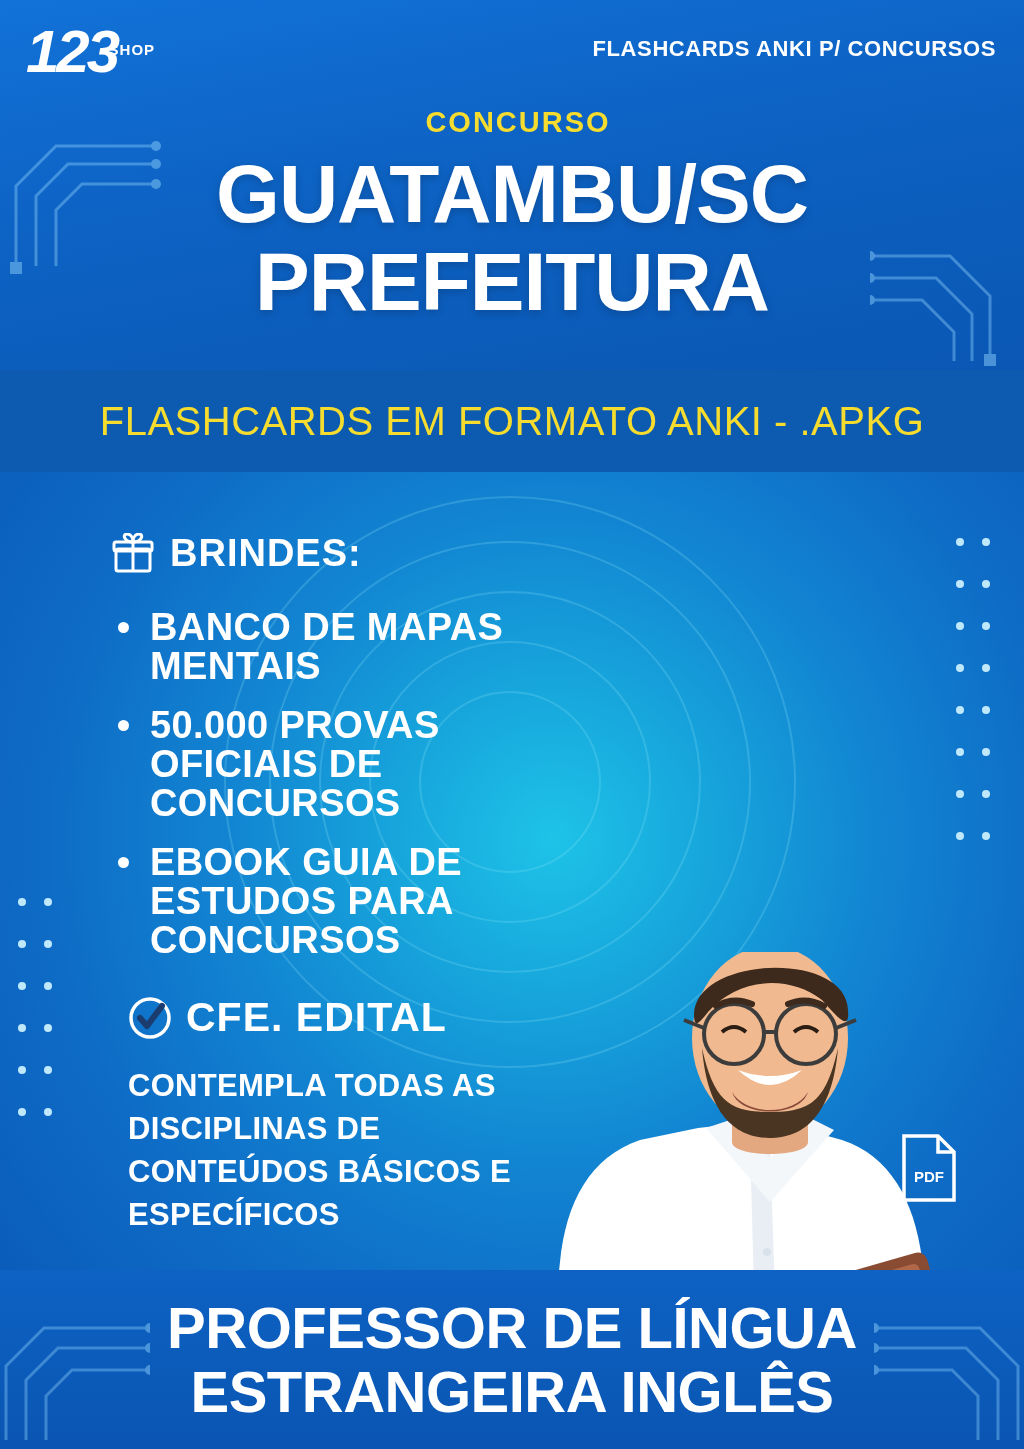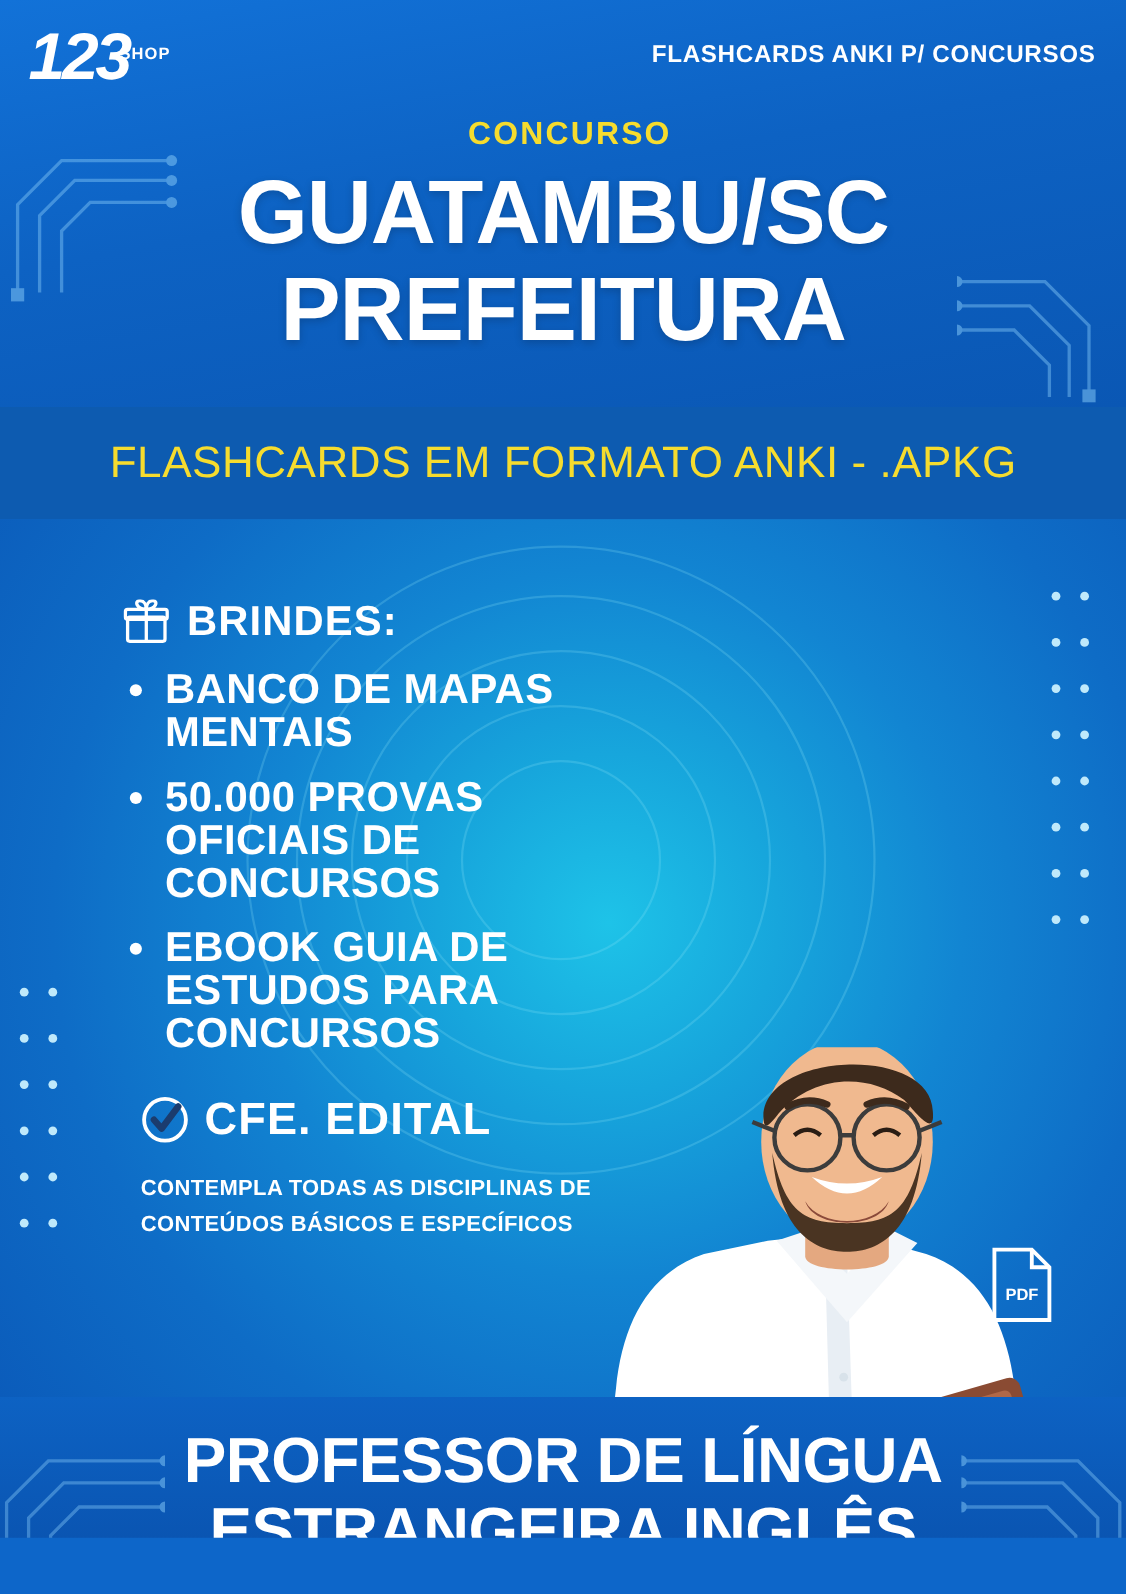--- a/index.html
+++ b/index.html
@@ -97,21 +97,21 @@
     background:
       radial-gradient(circle at 54% 46%, #1ec3e8 0%, #17a6dc 22%, #1285d2 46%, #0e6cc6 72%, #0b5cbb 100%);
     overflow: hidden;
   }
   .rings { position: absolute; left: 210px; top: 10px; opacity: 0.45; }
 
   .dots-right { position: absolute; right: 22px; top: 60px; }
   .dots-left { position: absolute; left: 14px; top: 420px; }
 
   .brindes-head {
-    position: absolute; left: 112px; top: 72px;
+    position: absolute; left: 112px; top: 60px;
     display: flex; align-items: center; gap: 16px;
   }
   .brindes-head .label {
     color: #ffffff; font-size: 38px; font-weight: bold; letter-spacing: 1px;
   }
 
   ul.brindes {
     position: absolute; left: 110px; top: 136px; width: 470px;
     list-style: none;
   }
@@ -135,37 +135,37 @@
   .cfe-head {
     position: absolute; left: 128px; top: 522px;
     display: flex; align-items: center; gap: 14px;
   }
   .cfe-head .label {
     color: #ffffff; font-size: 41px; font-weight: bold; letter-spacing: 1px;
   }
   .cfe-sub {
     position: absolute; left: 128px; top: 592px; width: 430px;
     color: #ffffff;
-    font-size: 20px;
-    line-height: 33px;
+    font-size: 31px;
+    line-height: 43px;
     font-weight: bold;
     letter-spacing: 0.3px;
   }
 
   .pdf-badge {
     position: absolute; right: 66px; bottom: 66px;
     width: 58px; height: 72px;
   }
 
   
   .person { position: absolute; left: 470px; top: 480px; width: 560px; height: 790px; }
 
   
   .bottom-band {
-    position: absolute; left: 0; top: 1270px; width: 1024px; height: 128px;
+    position: absolute; left: 0; top: 1270px; width: 1024px; height: 179px;
     background: linear-gradient(180deg, #0d62c3 0%, #0a55b2 100%);
     overflow: hidden;
   }
   .bottom-band .role {
     position: absolute; left: 0; top: 26px; width: 1024px;
     text-align: center;
     color: #ffffff;
     font-size: 58px;
     line-height: 64px;
     font-weight: bold;

